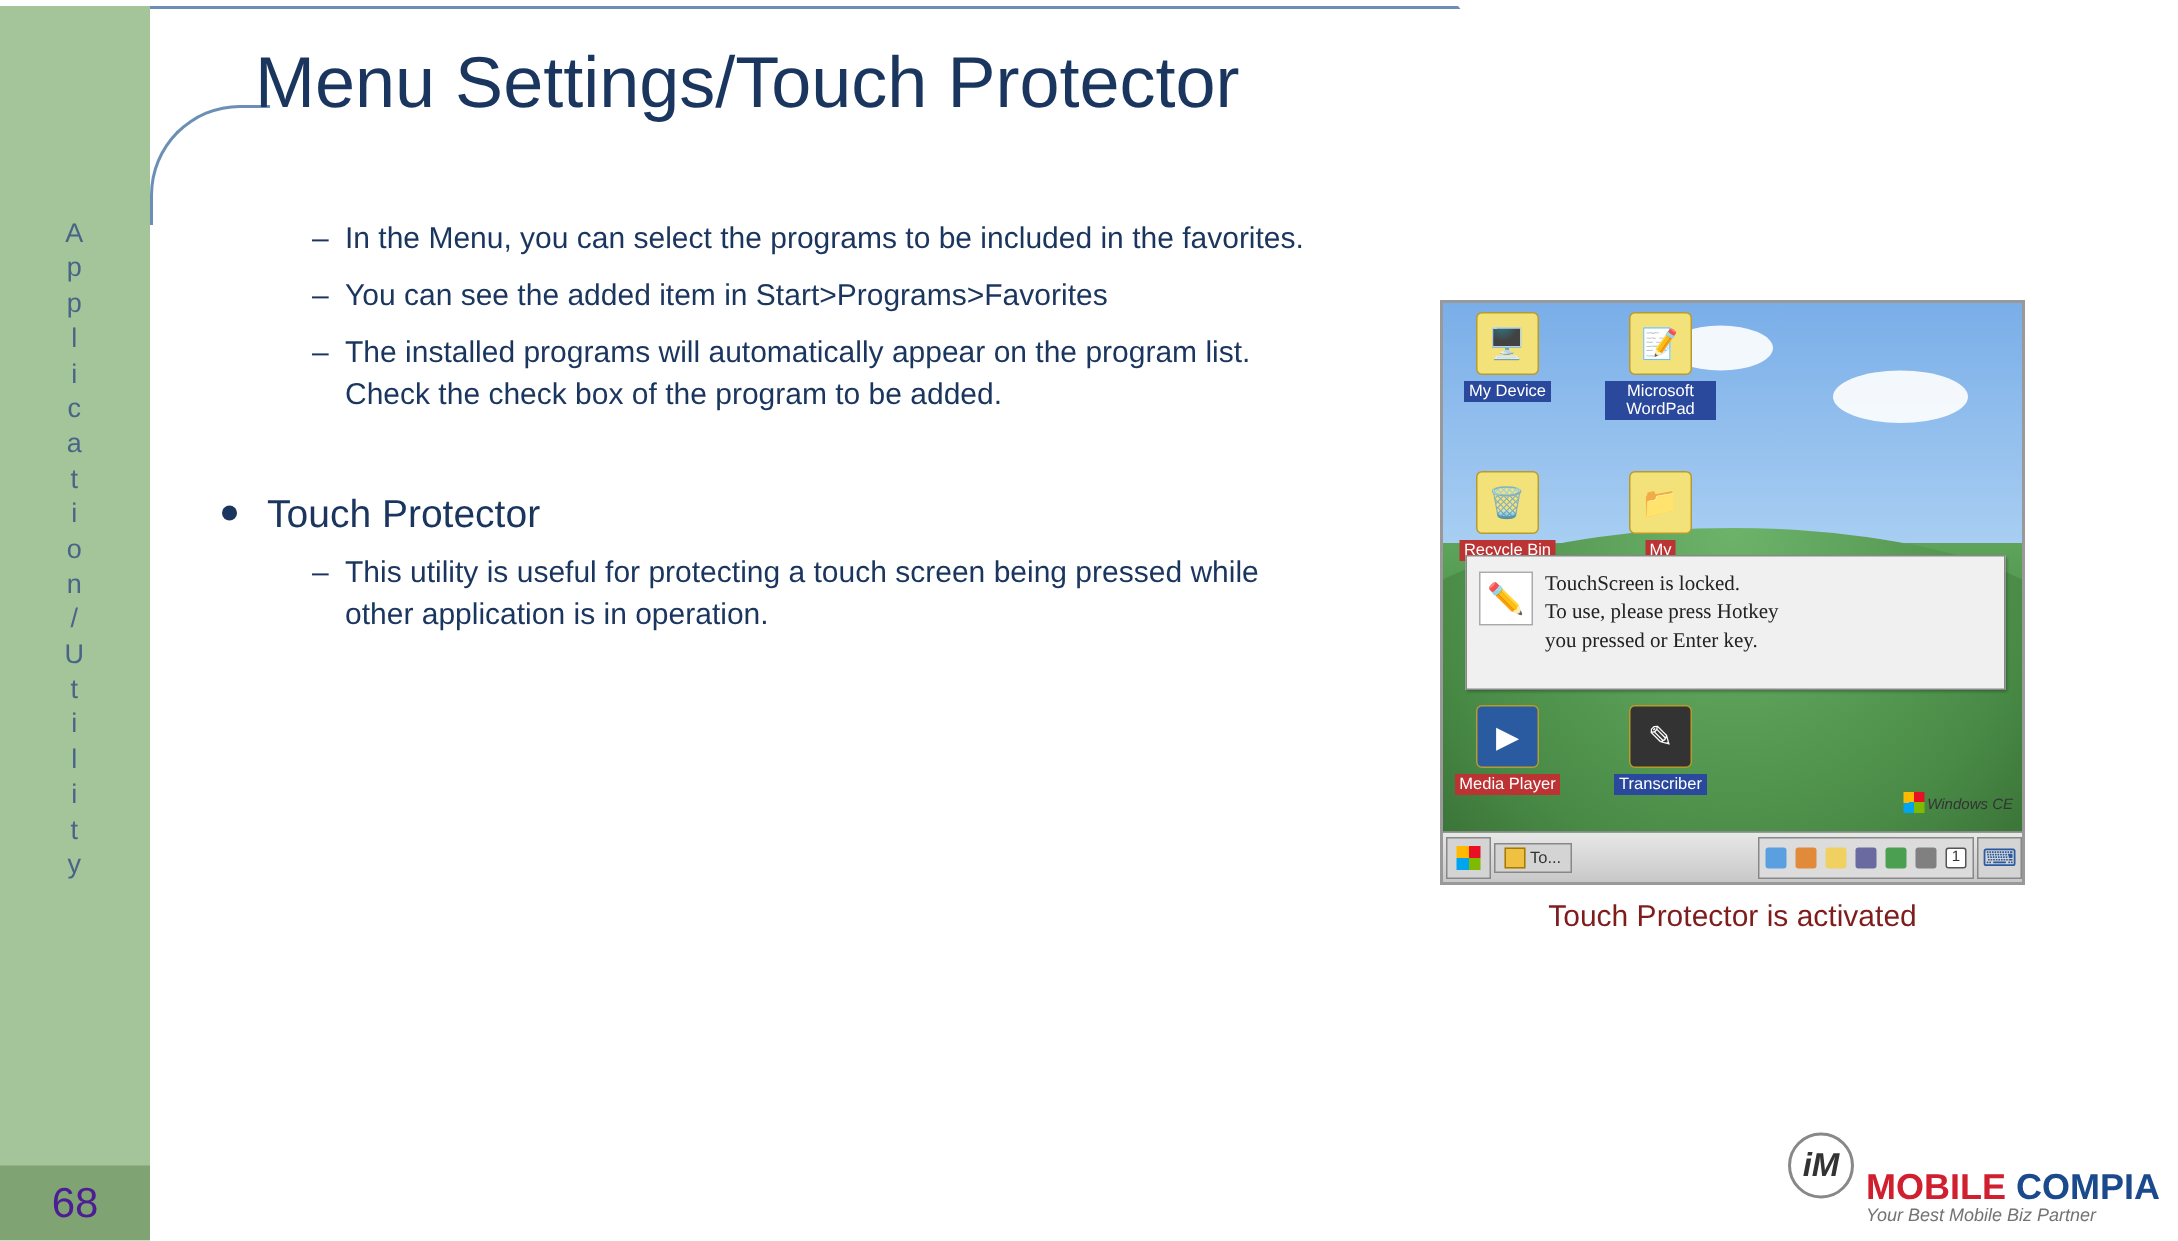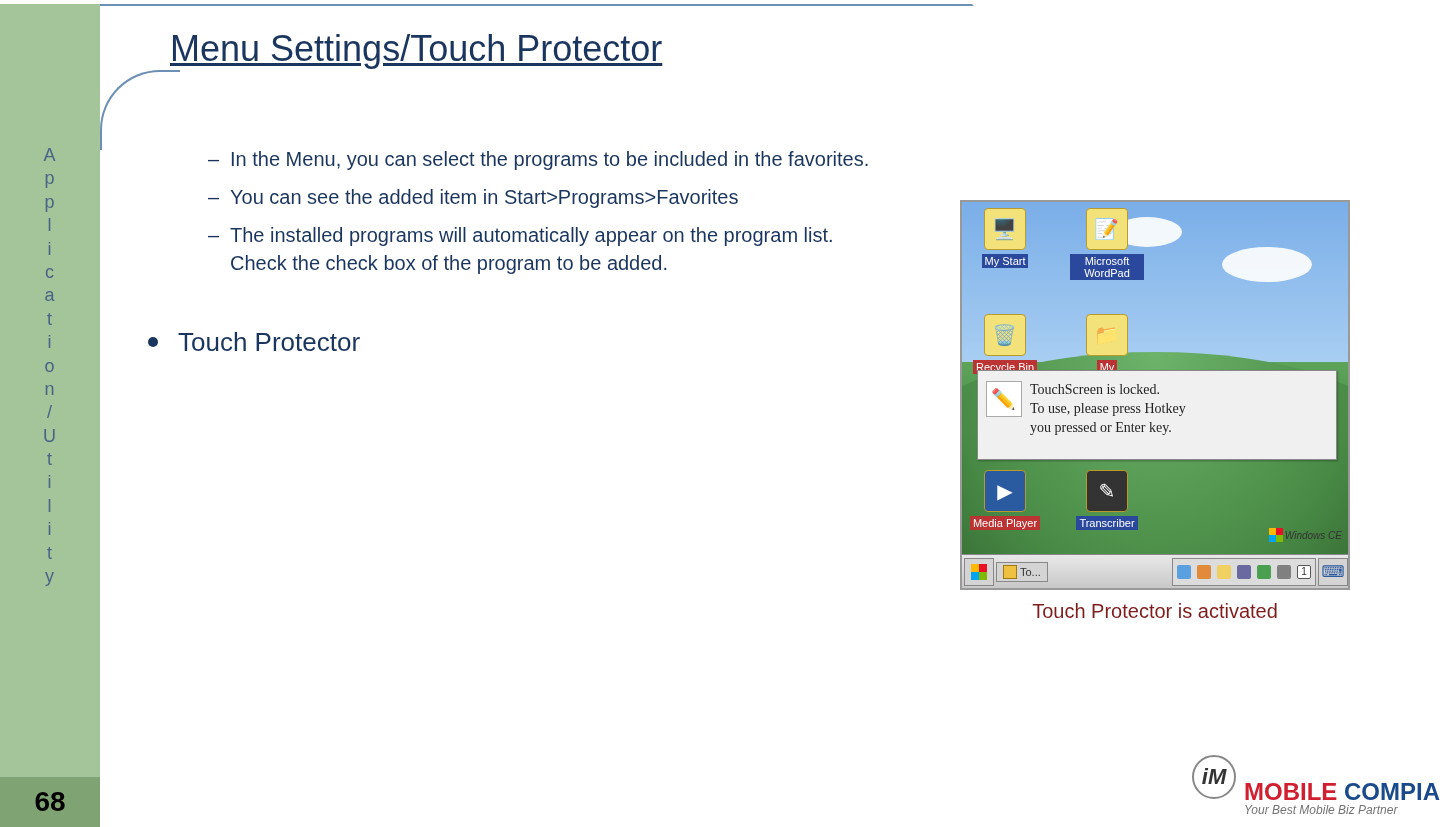--- a/index.html
+++ b/index.html
@@ -7,22 +7,22 @@
   .slide { position: relative; width: 1452px; height: 827px; }
 
   
   .topline { position: absolute; left: 100px; top: 4px; right: 0; height: 2px; background: #6b8fb5; }
 
   
   .leftband { position: absolute; left: 0; top: 4px; width: 100px; height: 823px; background: #a4c49a; }
   .vtext { position: absolute; left: 0; top: 140px; width: 100px; text-align: center; color: #4a6488; font-size: 18px; line-height: 1.3; letter-spacing: 1px; }
   .vtext span { display: block; }
 
-  .pagenum-box { position: absolute; left: 0; bottom: 0; width: 100px; height: 50px; background: #7fa372; color: #000000; font-size: 28px; font-weight: bold; display: flex; align-items: center; justify-content: center; }
-  .title { position: absolute; left: 170px; top: 28px; font-size: 36px; font-weight: normal; color: #1a355e; text-decoration: underline; }
+  .pagenum-box { position: absolute; left: 0; bottom: 0; width: 100px; height: 50px; background: #7fa372; color: #4c1d95; font-size: 28px; font-weight: normal; display: flex; align-items: center; justify-content: center; }
+  .title { position: absolute; left: 170px; top: 28px; font-size: 48px; font-weight: normal; color: #1a355e; }
 
   
   .corner { position: absolute; right: 0; top: 4px; width: 420px; height: 70px; background: #fff; }
   .corner::before { content: ""; position: absolute; left: -60px; top: 0; width: 0; height: 0; border-top: 0 solid transparent; border-bottom: 70px solid transparent; border-right: 60px solid #fff; }
 
   
   .card { position: absolute; left: 100px; top: 70px; right: 4px; bottom: 4px; background: #fff; border-top-left-radius: 60px; }
   .card-border { position: absolute; left: 100px; top: 70px; width: 80px; height: 80px; border-top-left-radius: 60px; border-top: 2px solid #6b8fb5; border-left: 2px solid #6b8fb5; pointer-events: none; }
 
   
@@ -128,31 +128,32 @@
   <div class="content">
     <div class="b2">In the Menu, you can select the programs to be included in the favorites.</div>
     <div class="b2">You can see the added item in Start&gt;Programs&gt;Favorites</div>
     <div class="b2">The installed programs will automatically appear on the program list. Check the check box of the program to be added.</div>
 
     <div class="gap"></div>
 
     <div class="b1">
       <div class="b1-title">Touch Protector</div>
     </div>
+    <div class="b2">This utility is useful for protecting a touch screen being pressed while other application is in operation.</div>
   </div>
 
   <div class="shot">
     <div class="sky"></div>
     <div class="cloud c1"></div>
     <div class="cloud c2"></div>
     <div class="hill"></div>
 
     <div class="desk-icon sel" style="left:6px; top:6px;">
       <div class="ic">🖥️</div>
-      <span class="lbl">My Start</span>
+      <span class="lbl">My Device</span>
     </div>
     <div class="desk-icon sel" style="left:108px; top:6px;">
       <div class="ic">📝</div>
       <span class="lbl">Microsoft WordPad</span>
     </div>
     <div class="desk-icon" style="left:6px; top:112px;">
       <div class="ic">🗑️</div>
       <span class="lbl" style="background:#b33; color:#fff;">Recycle Bin</span>
     </div>
     <div class="desk-icon" style="left:108px; top:112px;">

